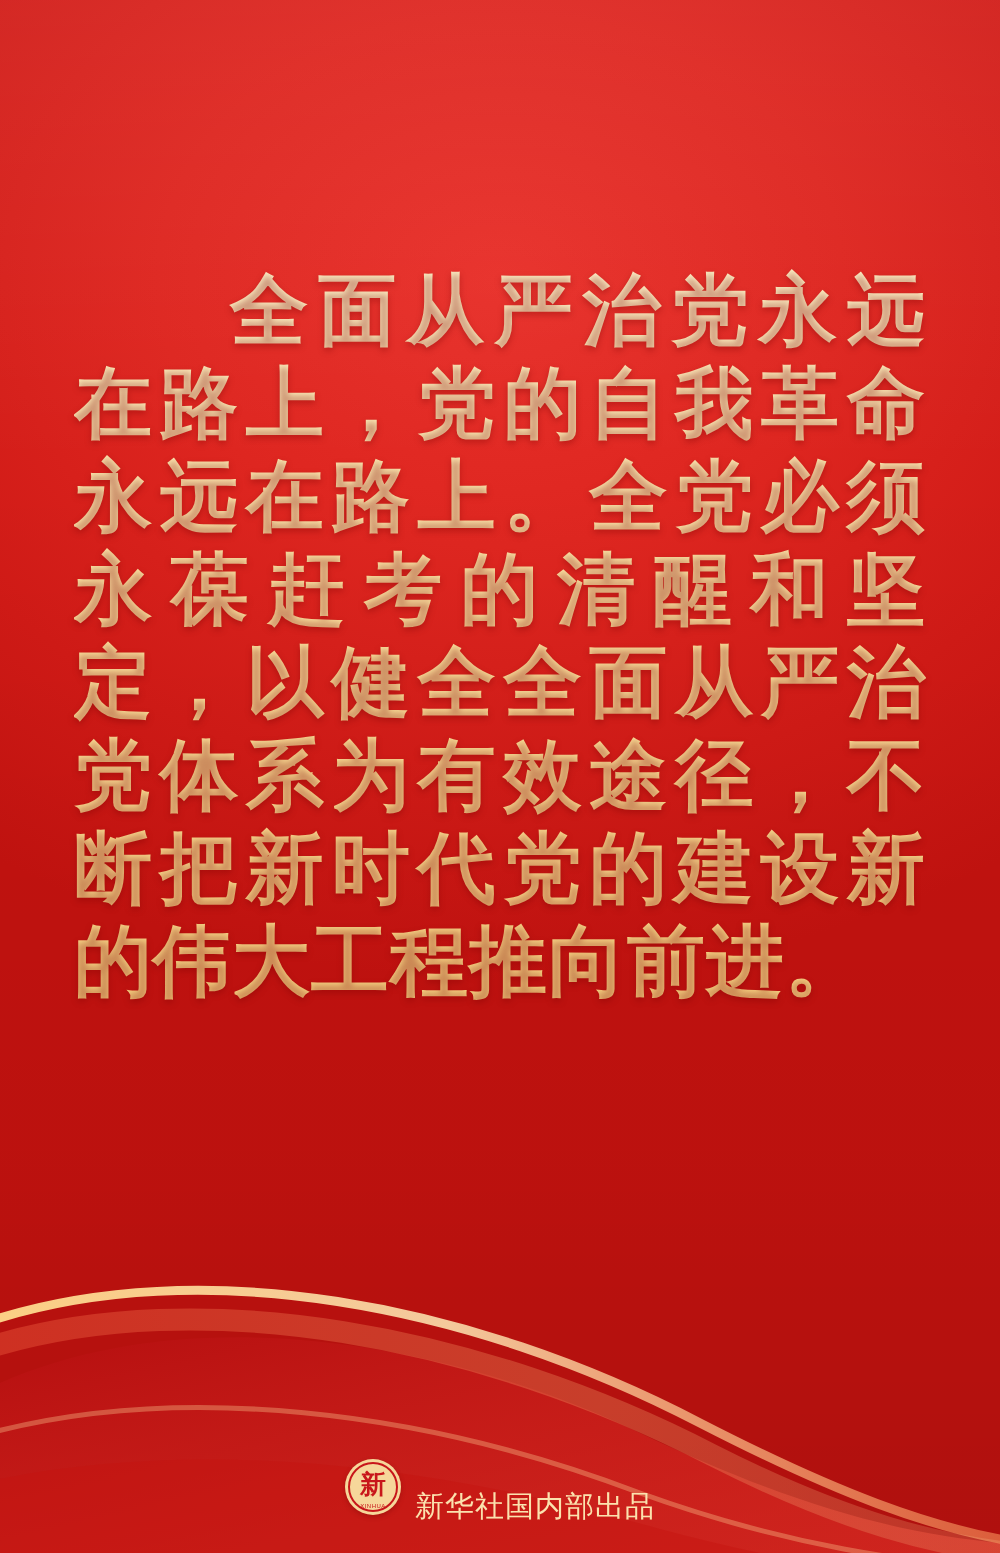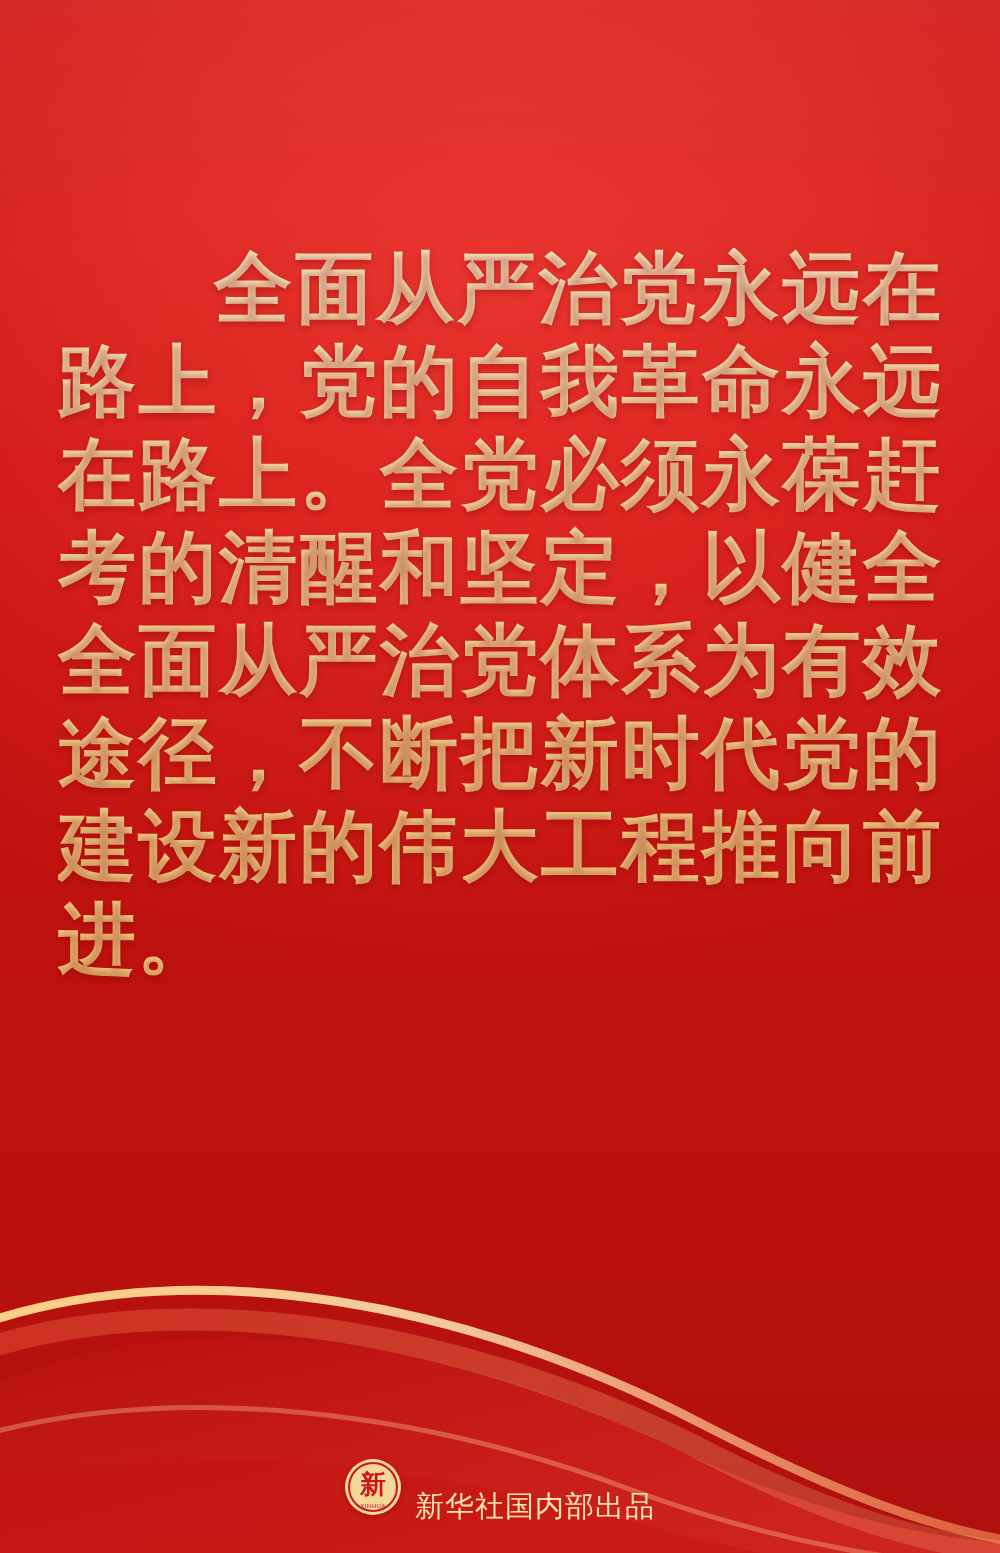--- a/index.html
+++ b/index.html
@@ -33,34 +33,34 @@
 
   
   .quote-wrap {
     position: absolute;
     left: 58px;
     top: 248px;
     width: 884px;
   }
   .quote {
     color: #fce3ac;
-    font-family: Liberation Mono, monospace;
+    font-family: Liberation Serif, serif;
     font-weight: bold;
     font-size: 78px;
     line-height: 93px;
     letter-spacing: 1px;
     text-indent: 156px;
     text-align: justify;
     text-align-last: left;
     text-shadow: 0 3px 6px rgba(120,0,0,0.35);
     background: linear-gradient(180deg, #fdeec4 0%, #fbdf9e 45%, #f6cf7e 100%);
     -webkit-background-clip: text;
     background-clip: text;
     -webkit-text-fill-color: transparent;
-    margin: 0;
+    margin: 16px;
   }
 
   
   .caption-block {
     position: absolute;
     left: 40px;
     top: 1113px;
     width: 920px;
     border-top: 2px solid rgba(252,227,172,0.55);
     border-bottom: 2px solid rgba(252,227,172,0.55);

